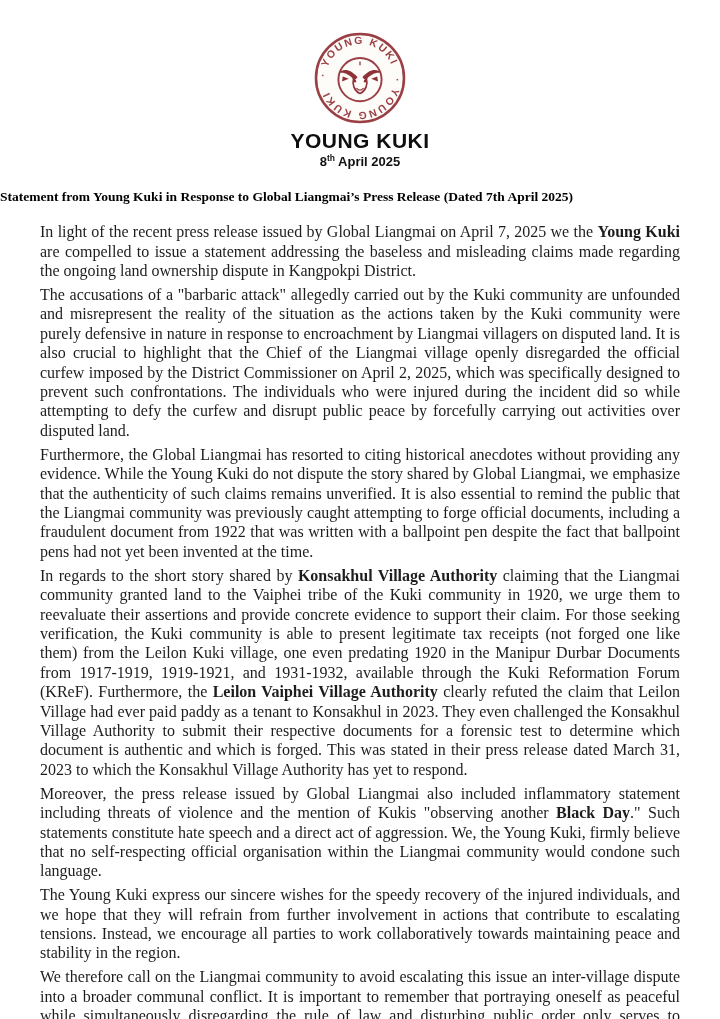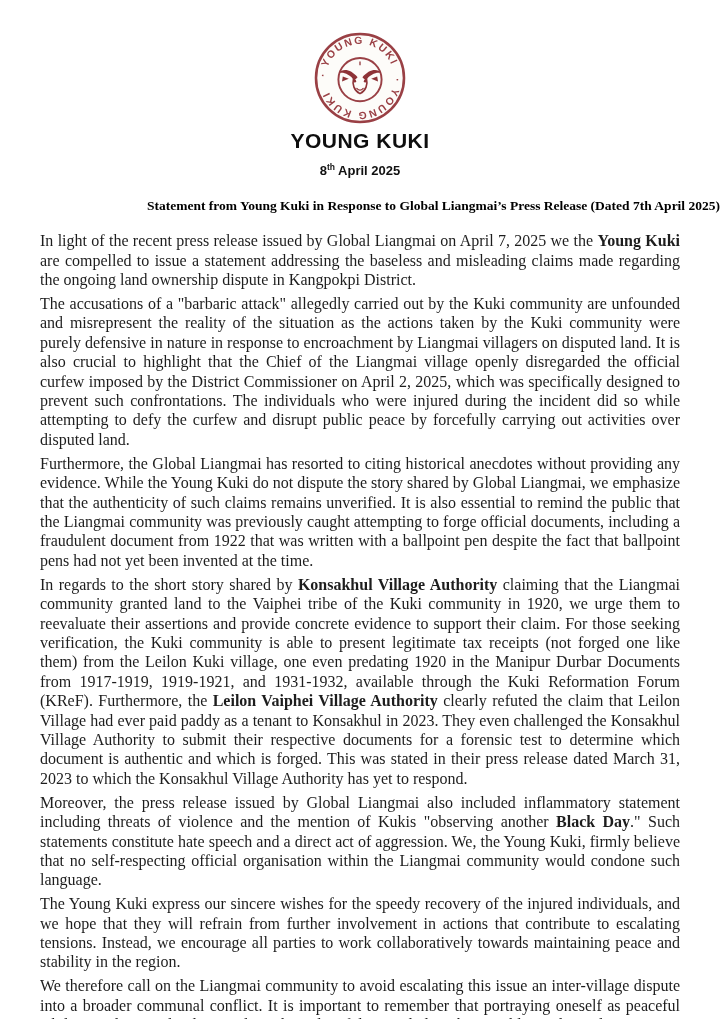--- a/index.html
+++ b/index.html
@@ -29,30 +29,29 @@
     font-size: 21px;
     letter-spacing: 0.5px;
     color: #0e0e0e;
     margin-top: 3px;
   }
   .date-line {
     font-family: "Liberation Sans", sans-serif;
     font-weight: bold;
     font-size: 13px;
     color: #111111;
-    margin-top: 9px;
   }
   .date-line sup { font-size: 8.5px; vertical-align: super; }
   .doc-title {
     font-family: "Liberation Serif", serif;
     font-weight: bold;
     font-size: 13.5px;
     color: #000000;
     margin: 20px 0 0 0;
-    text-align: right;
+    text-align: left;
     white-space: nowrap;
   }
   .doc-body {
     padding: 0 40px;
     margin-top: 17px;
     font-size: 16px;
     line-height: 19.4px;
     text-align: justify;
     color: #1d1d1d;
   }

